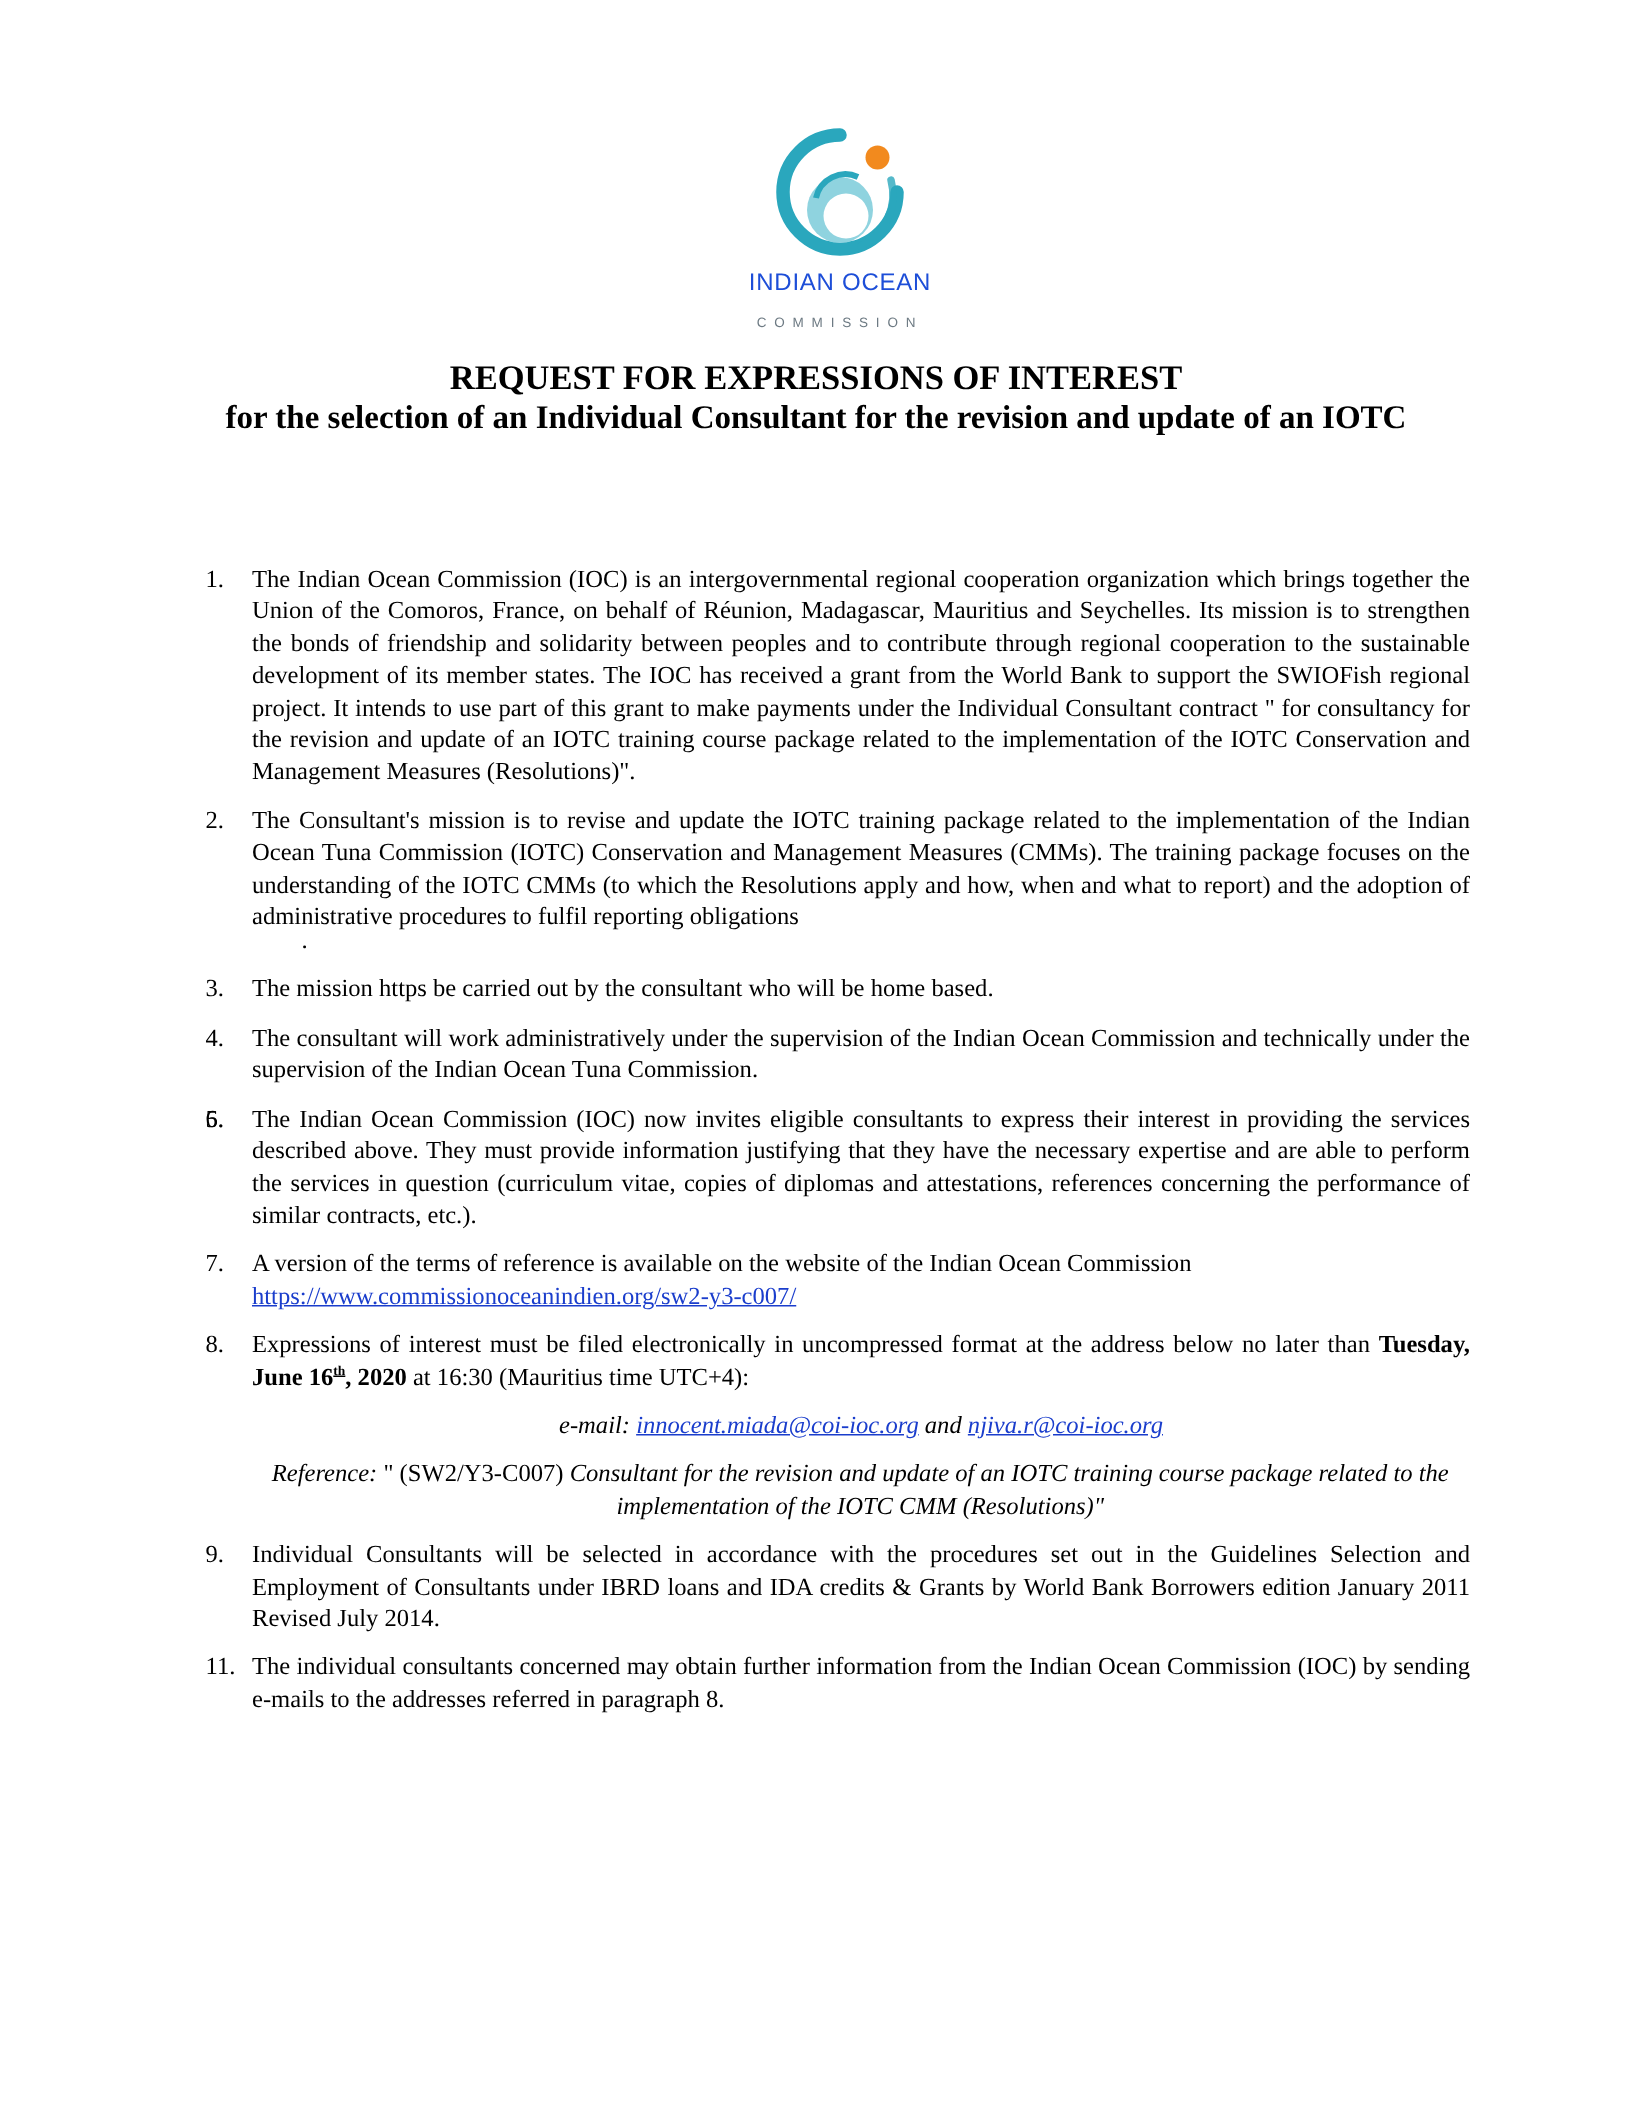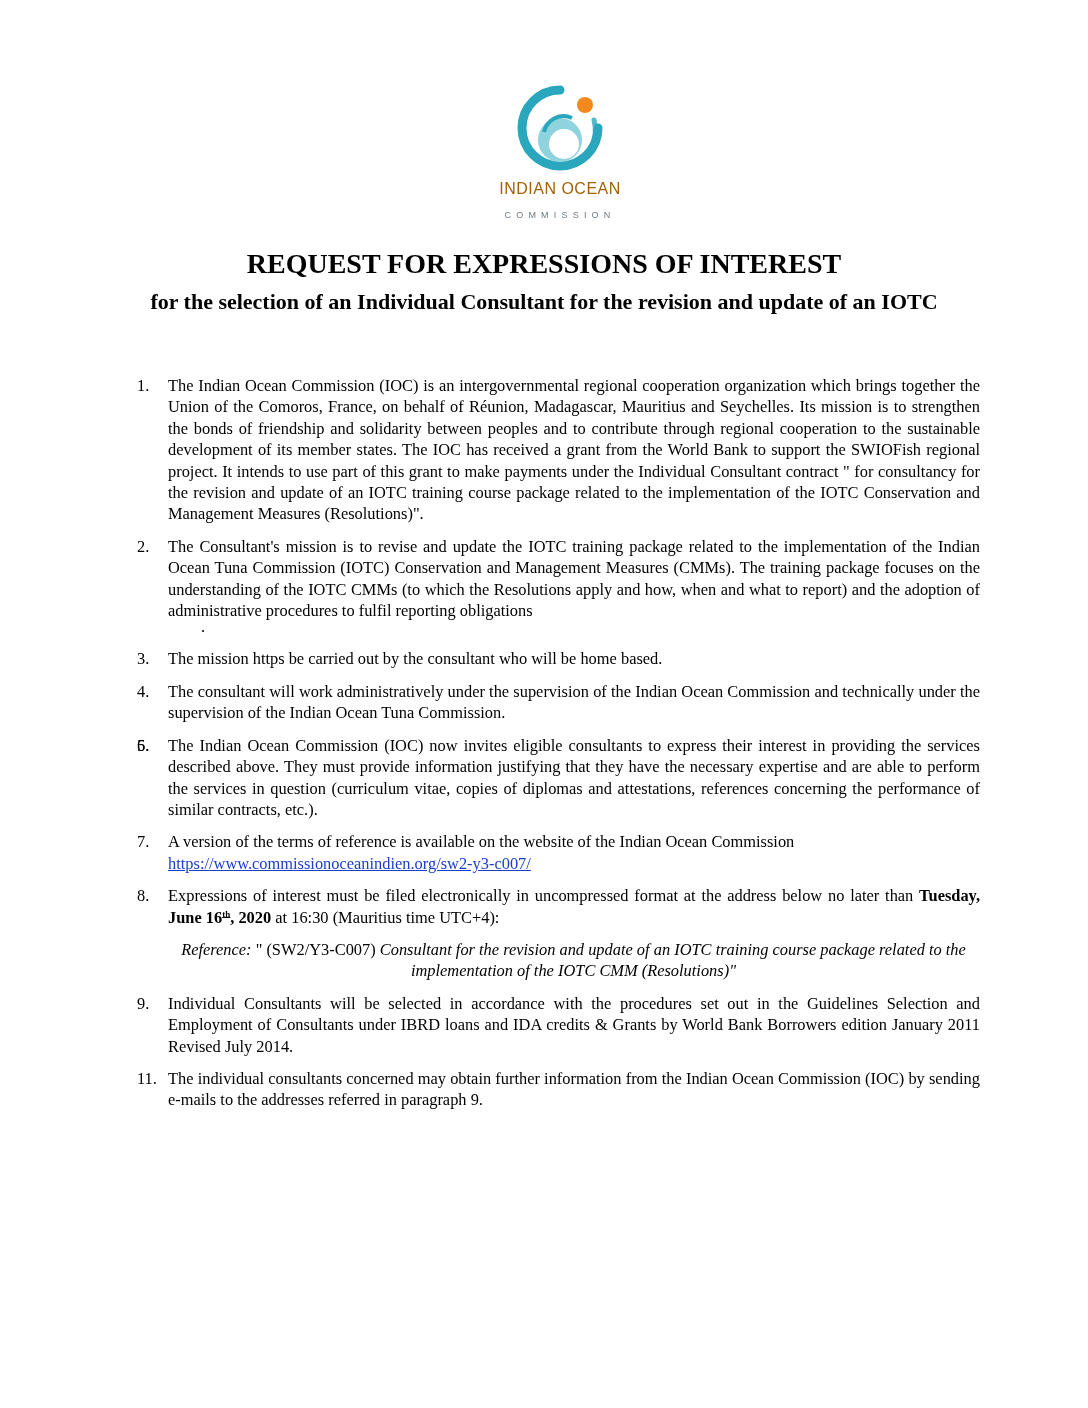--- a/index.html
+++ b/index.html
@@ -1,23 +1,23 @@
 <!DOCTYPE html>
 <html><head>
 <meta charset="utf-8">
 <style>
   html, body { margin: 0; padding: 0; background: #ffffff; }
   body { width: 1088px; height: 1408px; position: relative; overflow: hidden;
          font-family: "Liberation Serif", "DejaVu Serif", serif; color: #000; }
   .logo { position: absolute; left: 505px; top: 82px; width: 110px; height: 130px; text-align: center; }
   .logo svg { display: block; margin: 0 auto; }
-  .logo-name { font-family: "Liberation Sans", "DejaVu Sans", sans-serif; color: #a16207; font-size: 16px; letter-spacing: 0.5px; margin-top: 6px; white-space: nowrap; position: relative; left: -16px; width: 142px; text-align: center; }
+  .logo-name { font-family: "Liberation Sans", "DejaVu Sans", sans-serif; color: #1d4ed8; font-size: 16px; letter-spacing: 0.5px; margin-top: 6px; white-space: nowrap; position: relative; left: -16px; width: 142px; text-align: center; }
   .logo-sub { font-family: "Liberation Sans", "DejaVu Sans", sans-serif; color: #6d7a83; font-size: 9px; letter-spacing: 5.2px; white-space: nowrap; position: relative; left: -16px; width: 142px; text-align: center; margin-top: 12px; }
   .title-block { position: absolute; left: 100px; top: 238px; width: 888px; text-align: center; }
-  .title { font-size: 28px; font-weight: bold; margin: 12px; line-height: 28px; }
+  .title { font-size: 23px; font-weight: bold; margin: 0; line-height: 28px; }
   .subtitle { font-size: 22px; font-weight: bold; margin: 0; line-height: 24px; }
   .items { position: absolute; left: 137px; top: 375px; width: 843px; font-size: 16.4px; line-height: 21.4px; }
   .item { position: relative; padding-left: 31px; text-align: justify; margin-bottom: 11px; }
   .item .num { position: absolute; left: 0; top: 0; }
   .dot-line { height: 21px; padding-left: 64px; line-height: 12px; }
   .center-line { text-align: center; font-style: italic; margin: 0 0 11px 0; padding-left: 31px; }
   a { color: #1a3dcc; text-decoration: underline; }
   sup { font-size: 9px; line-height: 0; }
 </style>
 </head>
@@ -69,24 +69,27 @@
   <div class="item">
     <span class="num">7.</span>
     <span>A version of the terms of reference is available on the website of the Indian Ocean Commission</span>
     <br>
     <a href="#">https://www.commissionoceanindien.org/sw2-y3-c007/</a>
   </div>
   <div class="item">
     <span class="num">8.</span>
     <span>Expressions of interest must be filed electronically in uncompressed format at the address below no later than </span><b>Tuesday, June 16</b><sup style="font-weight:bold;text-decoration:underline;">th</sup><b>, 2020</b><span> at 16:30 (Mauritius time UTC+4):</span>
   </div>
+  <div class="center-line">
+    <span>e-mail: </span><a href="#">innocent.miada@coi-ioc.org</a><span> and </span><a href="#">njiva.r@coi-ioc.org</a>
+  </div>
   <div class="center-line" style="padding-left:40px;padding-right:10px;">
     <span>Reference: </span><span style="font-style:normal;">" (SW2/Y3-C007) </span><span>Consultant for the revision and update of an IOTC training course package related to the implementation of the IOTC CMM (Resolutions)"</span>
   </div>
   <div class="item">
     <span class="num">9.</span>
     <span>Individual Consultants will be selected in accordance with the procedures set out in the Guidelines Selection and Employment of Consultants under IBRD loans and IDA credits &amp; Grants by World Bank Borrowers edition January 2011 Revised July 2014.</span>
   </div>
   <div class="item">
     <span class="num">11.</span>
-    <span>The individual consultants concerned may obtain further information from the Indian Ocean Commission (IOC) by sending e-mails to the addresses referred in paragraph 9.</span>
+    <span>The individual consultants concerned may obtain further information from the Indian Ocean Commission (IOC) by sending e-mails to the addresses referred in paragraph 8.</span>
   </div>
 </div>
 
 </body></html>

